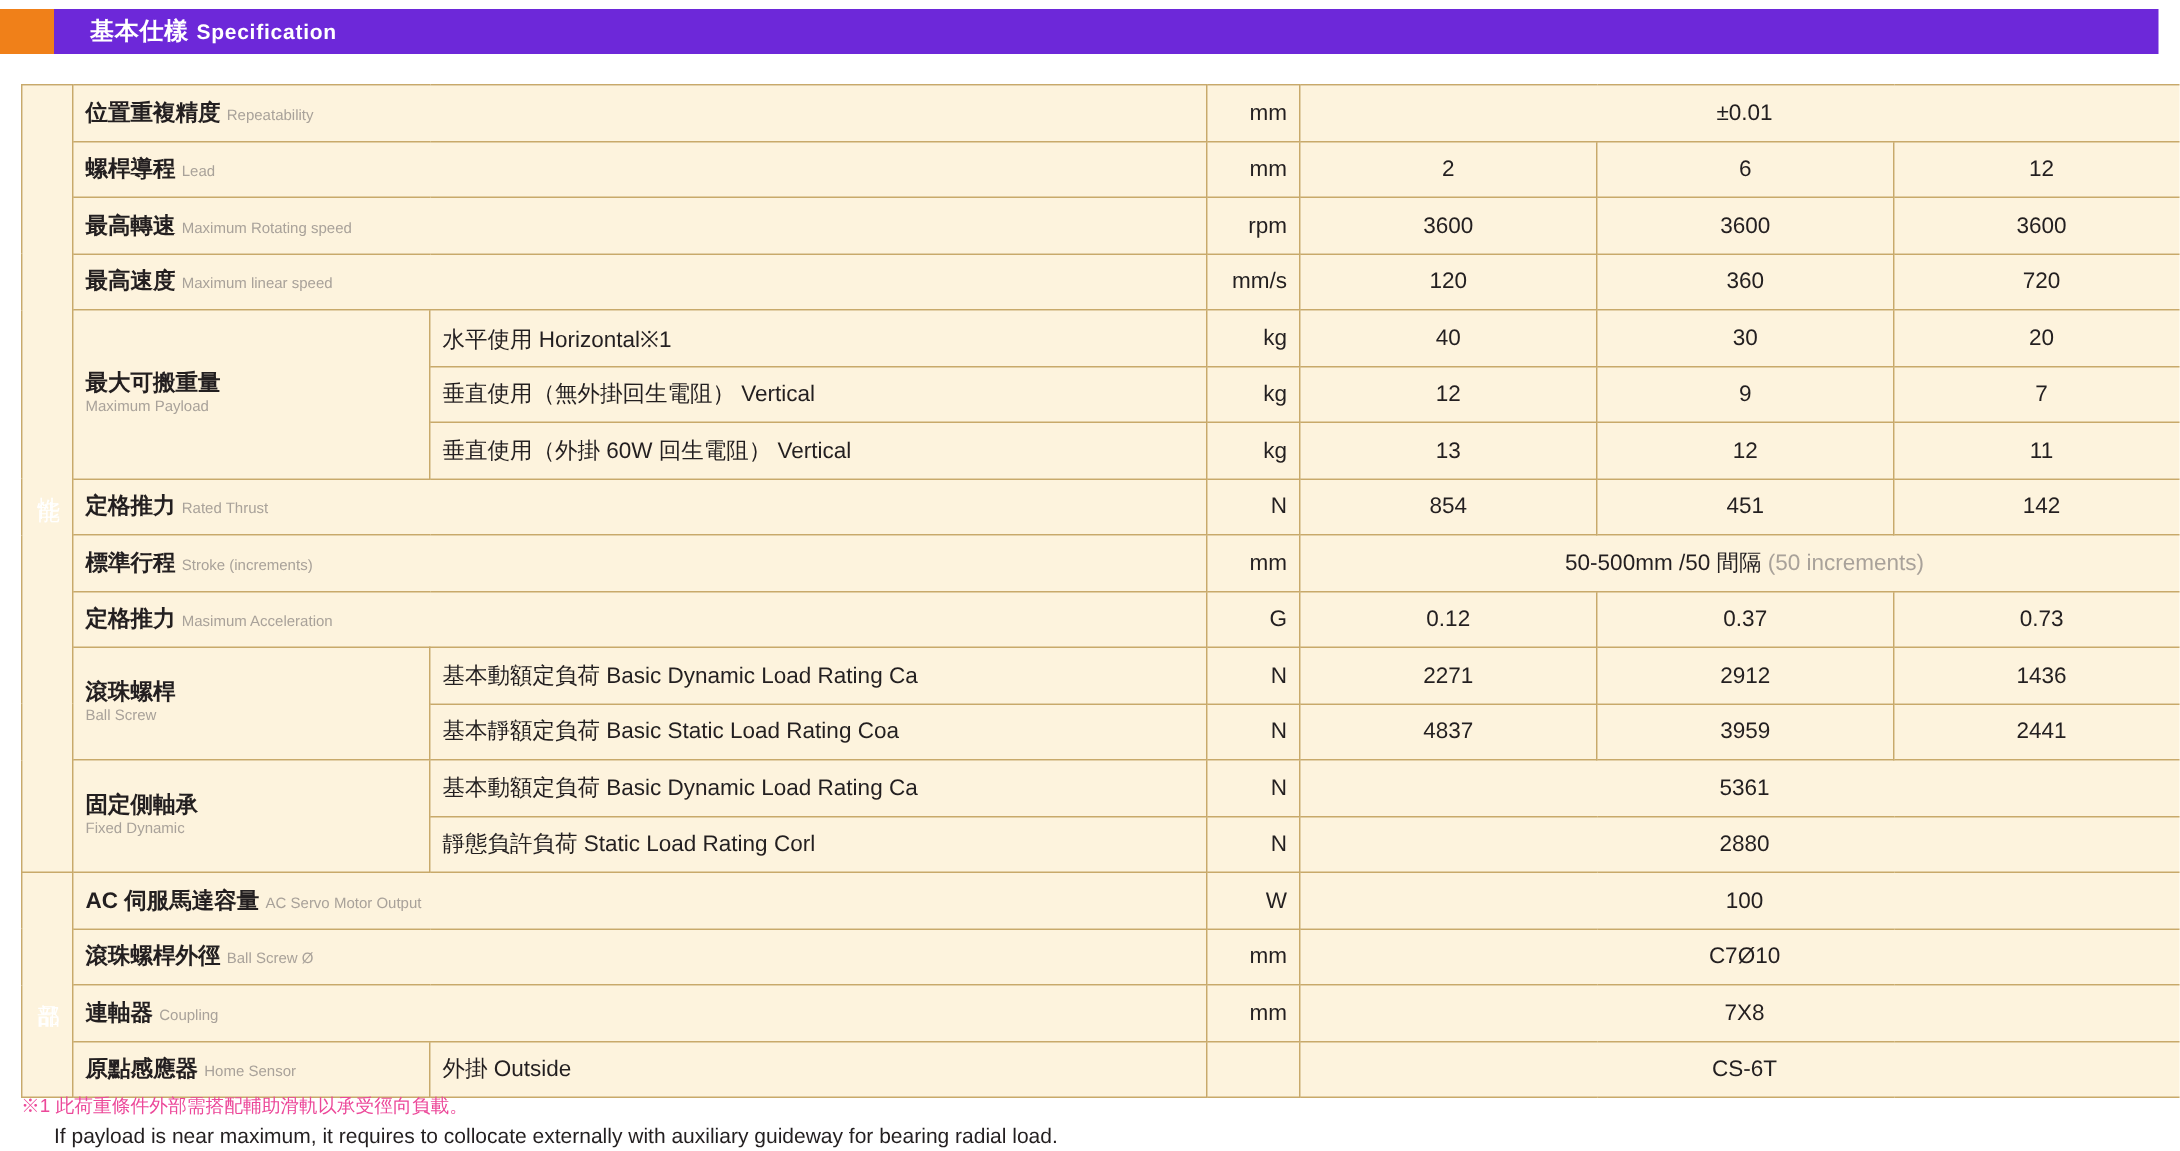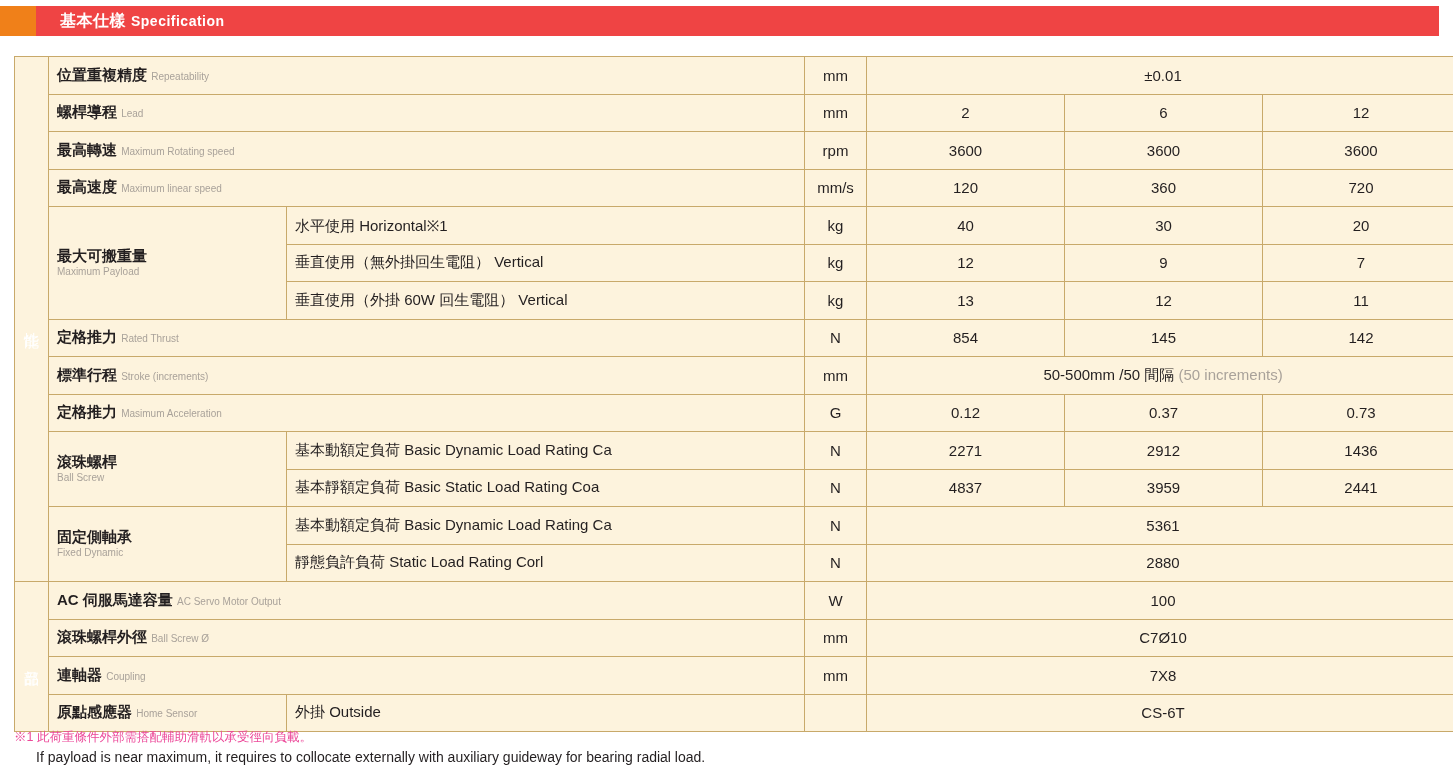--- a/index.html
+++ b/index.html
@@ -20,21 +20,21 @@
     height: 767px;
   }
 
   
   .header {
     position: absolute;
     left: 14px;
     top: 6px;
     width: 1425px;
     height: 30px;
-    background: #ef4444;
+    background: #6d28d9;
     display: flex;
     align-items: center;
   }
   .header-tab {
     position: absolute;
     left: 0px;
     top: 6px;
     width: 36px;
     height: 30px;
     background: #f08019;
@@ -97,21 +97,21 @@
   }
   td.label .cn { font-weight: bold; color: #231f20; }
   td.label .en { color: #a9a29a; font-weight: normal; font-size: 10px; }
   td.label2 {
     text-align: left;
     font-size: 15.5px;
     background: #fdf3dd;
     margin-top: 48px;
   }
   td.unit {
-    text-align: center;
+    text-align: right;
     width: 62px;
     font-size: 15.5px;
     background: #fdf3dd;
   }
   td.val {
     text-align: center;
     font-size: 15.5px;
     background: #ffffff;
   }
   td.val .en-note { color: #a9a29a; font-size: 15px; }
@@ -245,21 +245,21 @@
           <td class="val">11</td>
         </tr>
 
         <tr>
           <td class="label" colspan="2">
             <span class="cn">定格推力</span>
             <span class="en">Rated Thrust</span>
           </td>
           <td class="unit">N</td>
           <td class="val">854</td>
-          <td class="val">145</td>
+          <td class="val">451</td>
           <td class="val">142</td>
         </tr>
 
         <tr>
           <td class="label" colspan="2">
             <span class="cn">標準行程</span>
             <span class="en">Stroke (increments)</span>
           </td>
           <td class="unit">mm</td>
           <td class="val" colspan="3">

